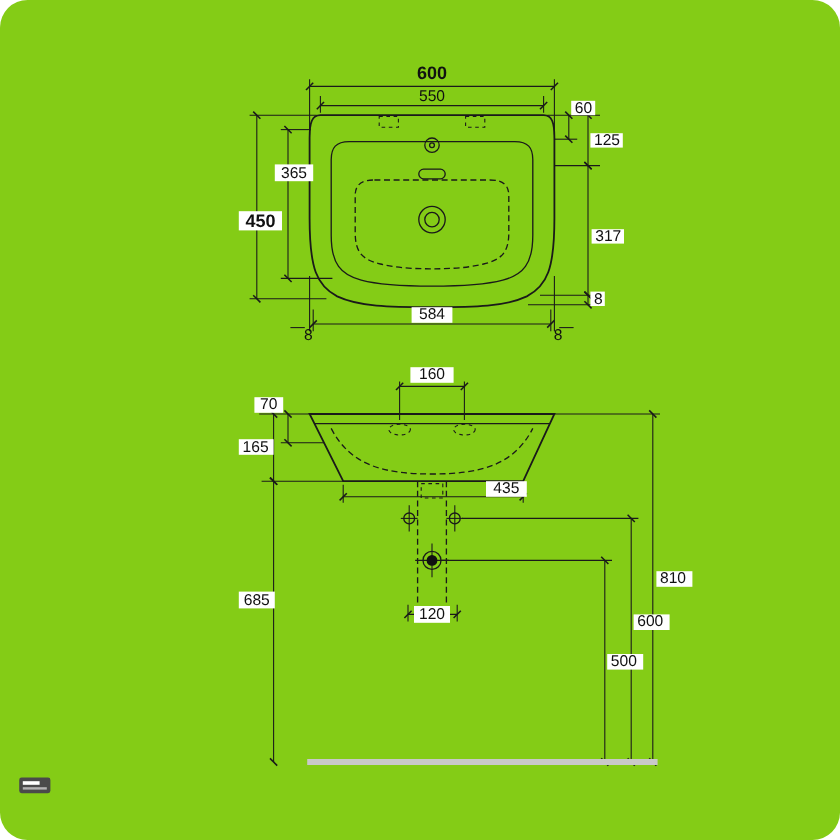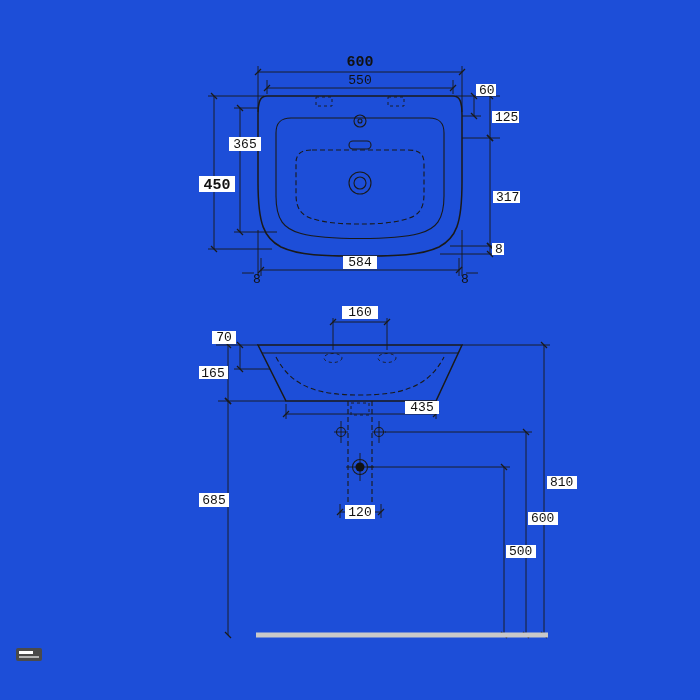--- a/index.html
+++ b/index.html
@@ -1,17 +1,17 @@
 <!DOCTYPE html>
 <html><head>
 <meta charset="utf-8">
 <style>
   html,body{margin:0;padding:0;background:#fff;}
-  .page{position:relative;width:700px;height:700px;background:#1d4ed8;overflow:hidden;
-        font-family:Liberation Mono, monospace;}
+  .page{position:relative;width:700px;height:700px;background:#84cc16;overflow:hidden;
+        font-family:Liberation Sans, sans-serif;border-radius:23px;}
   .ln{stroke:#1a1a1a;stroke-width:1.5;fill:none;}
   .ln2{stroke:#1a1a1a;stroke-width:1.1;fill:none;}
   .thin{stroke:#1a1a1a;stroke-width:0.9;fill:none;}
   .dash{stroke:#1a1a1a;stroke-width:1.1;fill:none;stroke-dasharray:5 3;}
   .dash2{stroke:#1a1a1a;stroke-width:0.9;fill:none;stroke-dasharray:3 3;}
   .dim{font-size:13px;fill:#111;}
   .dimb{font-size:15px;font-weight:bold;fill:#111;}
   .wbg{fill:#ffffff;}
   .floor{stroke:#c9c9c9;stroke-width:5;fill:none;}
 </style>

